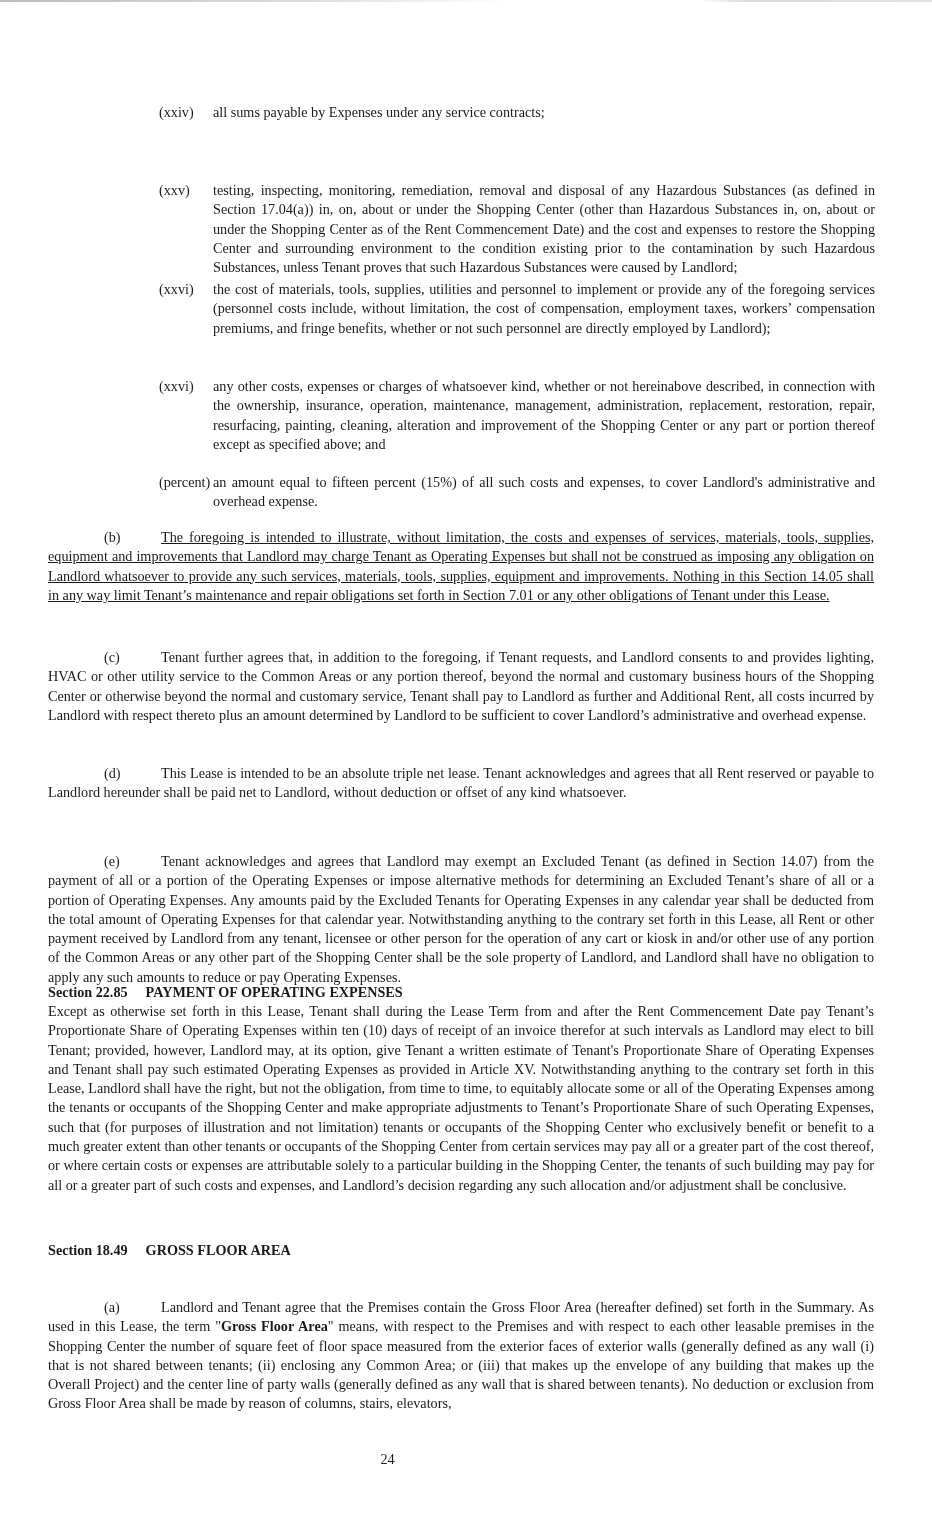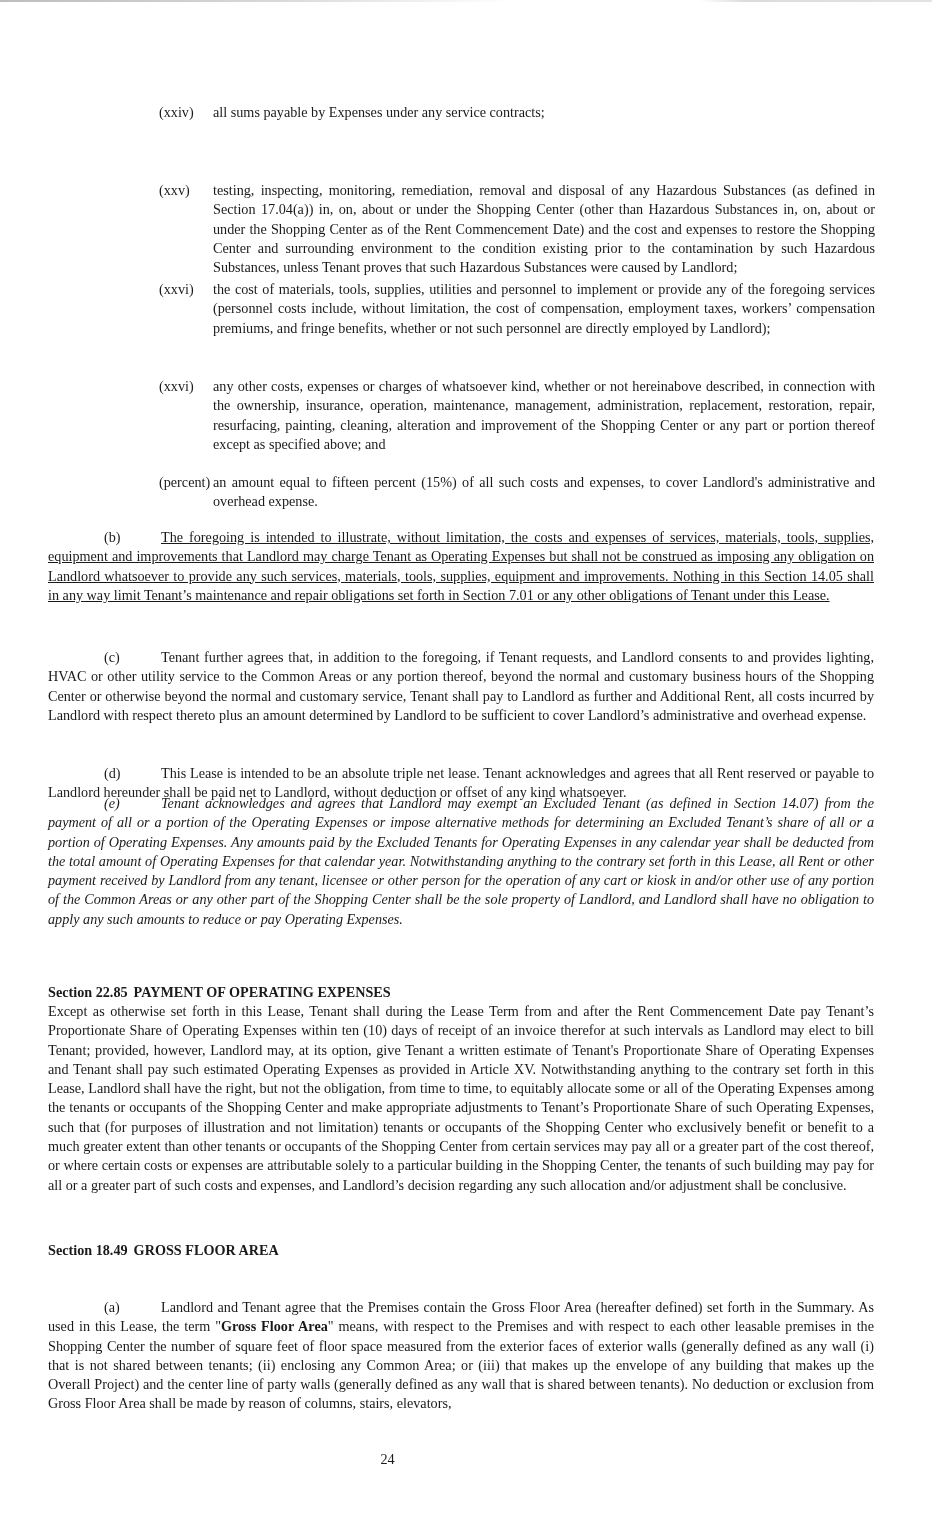--- a/index.html
+++ b/index.html
@@ -20,21 +20,21 @@
   .item .body {
     margin-left: 54px; text-align: justify;
   }
   .para {
     position: absolute; left: 48px; width: 826px; text-align: justify;
   }
   .para .lbl { display: inline-block; width: 57px; margin-left: 56px; }
   .heading {
     position: absolute; left: 48px; font-weight: bold; font-size: 14.2px;
   }
-  .heading .sec-title { margin-left: 6px; }
+  .heading .sec-title { margin-left: 18px; }
   .page-number {
     position: absolute; left: 0; width: 775px; top: 1450px; text-align: center;
   }
   b.term { font-weight: bold; }
 </style>
 </head>
 <body>
 
 <div class="scan-edge"></div>
 
@@ -70,21 +70,21 @@
   </div>
 
   <div class="para" style="top:648px;font-family:Liberation Serif, serif;">
     <span class="lbl">(c)</span><span>Tenant further agrees that, in addition to the foregoing, if Tenant requests, and Landlord consents to and provides lighting, HVAC or other utility service to the Common Areas or any portion thereof, beyond the normal and customary business hours of the Shopping Center or otherwise beyond the normal and customary service, Tenant shall pay to Landlord as further and Additional Rent, all costs incurred by Landlord with respect thereto plus an amount determined by Landlord to be sufficient to cover Landlord’s administrative and overhead expense.</span>
   </div>
 
   <div class="para" style="top:764px;">
     <span class="lbl">(d)</span><span>This Lease is intended to be an absolute triple net lease.  Tenant acknowledges and agrees that all Rent reserved or payable to Landlord hereunder shall be paid net to Landlord, without deduction or offset of any kind whatsoever.</span>
   </div>
 
-  <div class="para" style="top:794px;font-style:italic;">
+  <div class="para" style="top:852px;">
     <span class="lbl">(e)</span><span>Tenant acknowledges and agrees that Landlord may exempt an Excluded Tenant (as defined in Section 14.07) from the payment of all or a portion of the Operating Expenses or impose alternative methods for determining an Excluded Tenant’s share of all or a portion of Operating Expenses.  Any amounts paid by the Excluded Tenants for Operating Expenses in any calendar year shall be deducted from the total amount of Operating Expenses for that calendar year.  Notwithstanding anything to the contrary set forth in this Lease, all Rent or other payment received by Landlord from any tenant, licensee or other person for the operation of any cart or kiosk in and/or other use of any portion of the Common Areas or any other part of the Shopping Center shall be the sole property of Landlord, and Landlord shall have no obligation to apply any such amounts to reduce or pay Operating Expenses.</span>
   </div>
 
   <div class="heading" style="top:983px;">
     <span>Section 22.85</span><span class="sec-title">PAYMENT OF OPERATING EXPENSES</span>
   </div>
   <div class="para" style="top:1002px;">
     <span>Except as otherwise set forth in this Lease, Tenant shall during the Lease Term from and after the Rent Commencement Date pay Tenant’s Proportionate Share of Operating Expenses within ten (10) days of receipt of an invoice therefor at such intervals as Landlord may elect to bill Tenant; provided, however, Landlord may, at its option, give Tenant a written estimate of Tenant's Proportionate Share of Operating Expenses and Tenant shall pay such estimated Operating Expenses as provided in Article XV. Notwithstanding anything to the contrary set forth in this Lease, Landlord shall have the right, but not the obligation, from time to time, to equitably allocate some or all of the Operating Expenses among the tenants or occupants of the Shopping Center and make appropriate adjustments to Tenant’s Proportionate Share of such Operating Expenses, such that (for purposes of illustration and not limitation) tenants or occupants of the Shopping Center who exclusively benefit or benefit to a much greater extent than other tenants or occupants of the Shopping Center from certain services may pay all or a greater part of the cost thereof, or where certain costs or expenses are attributable solely to a particular building in the Shopping Center, the tenants of such building may pay for all or a greater part of such costs and expenses, and Landlord’s decision regarding any such allocation and/or adjustment shall be conclusive.</span>
   </div>
 

